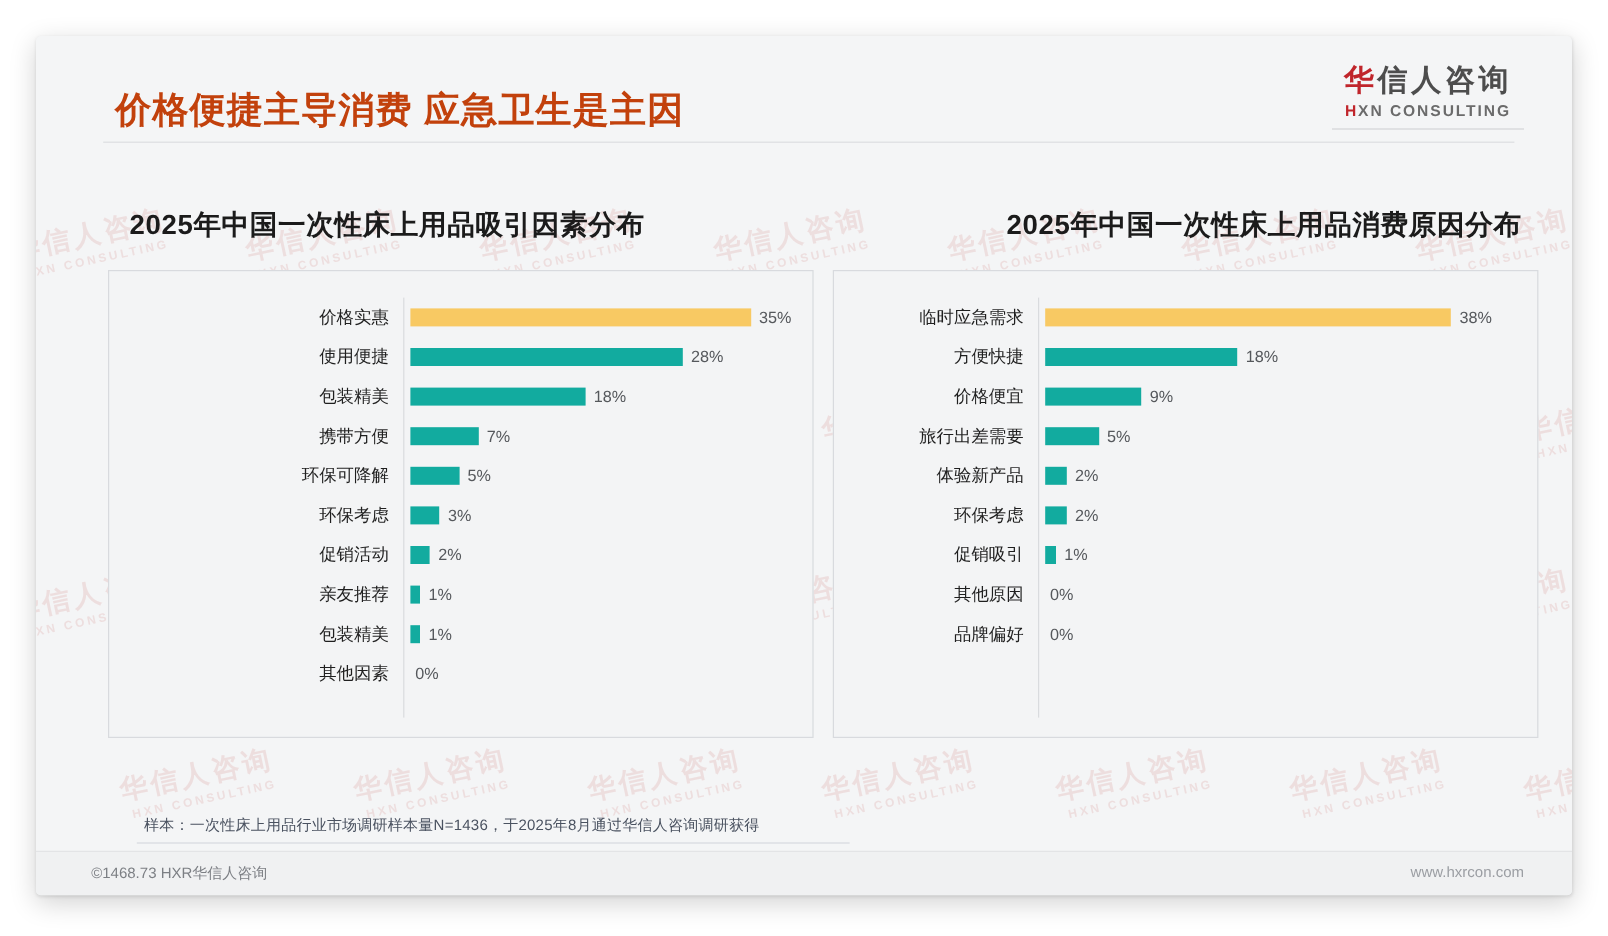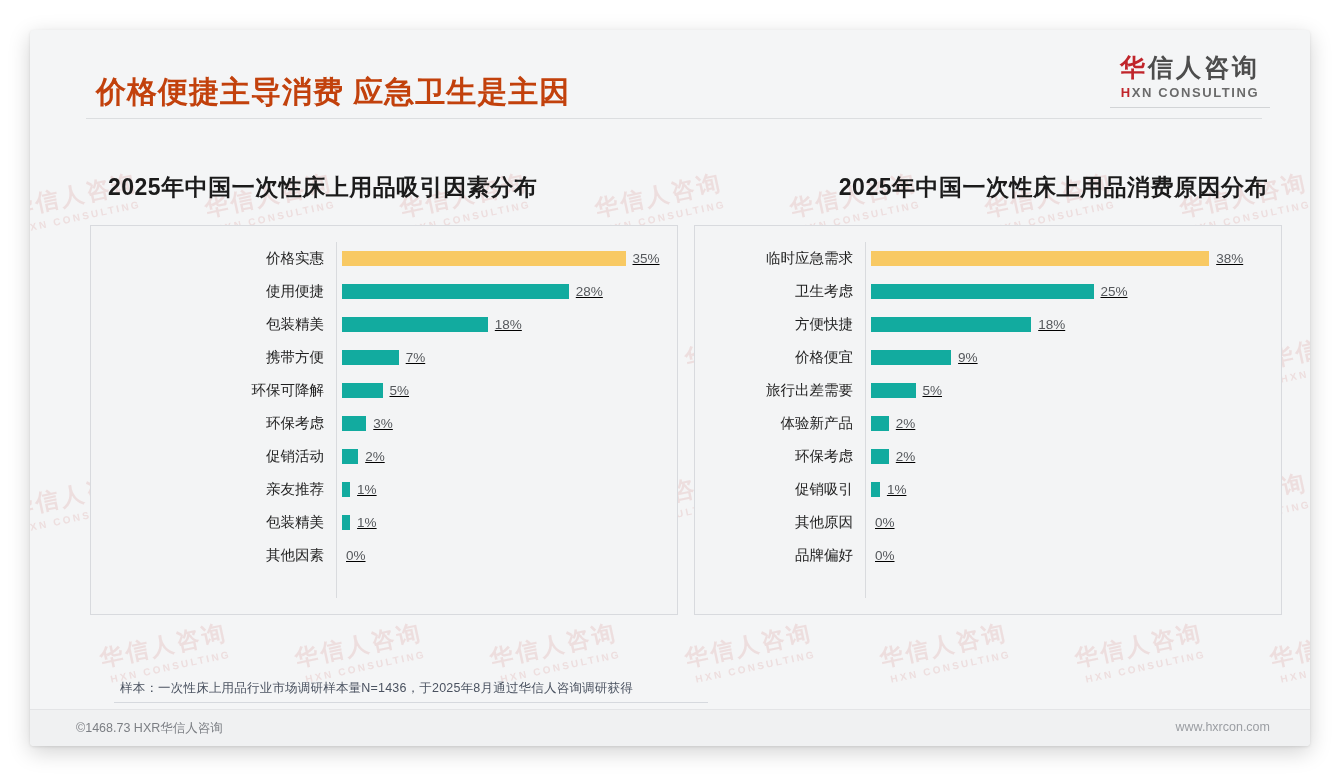--- a/index.html
+++ b/index.html
@@ -144,21 +144,21 @@
   }
   .chart-block.left  .chart-title { text-align: left;  padding-left: 18px; }
   .chart-block.right .chart-title { text-align: right; padding-right: 14px; }
 
   .chart-panel {
     position: relative;
     height: 390px;
     border: 1px solid #d8dade;
     background: #f3f4f5;
     box-sizing: border-box;
-    padding: 16px 10px 16px 10px;
+    padding: 22px 10px 16px 10px;
   }
 
   .bar-rows {
     position: relative;
     height: 100%;
   }
   .axis-line {
     position: absolute;
     top: 0;
     bottom: 0;
@@ -185,21 +185,20 @@
   }
   .chart-block.left  .bar-label { width: 235px; }
   .chart-block.right .bar-label { width: 160px; }
 
   .bar-track {
     flex: 1 1 auto;
     display: flex;
     align-items: center;
     padding-left: 6px;
     min-width: 0;
-    text-decoration: underline;
   }
   .bar-fill {
     height: 15px;
     background: #12ab9f;
     flex: 0 0 auto;
   }
   .bar-fill.accent { background: #f8c963; }
   .bar-value {
     font-size: 13.5px;
     color: #55585c;
@@ -471,27 +470,20 @@
         <div class="bar-rows" id="rows-right">
           <div class="axis-line"></div>
         <div class="bar-row">
               <div class="bar-label">临时应急需求</div>
               <div class="bar-track">
                 <div class="bar-fill accent" style="width: 338.2px;"></div>
                 <div class="bar-value">38%</div>
               </div>
             </div>
             <div class="bar-row">
-              <div class="bar-label">卫生考虑</div>
-              <div class="bar-track">
-                <div class="bar-fill" style="width: 222.5px;"></div>
-                <div class="bar-value">25%</div>
-              </div>
-            </div>
-            <div class="bar-row">
               <div class="bar-label">方便快捷</div>
               <div class="bar-track">
                 <div class="bar-fill" style="width: 160.2px;"></div>
                 <div class="bar-value">18%</div>
               </div>
             </div>
             <div class="bar-row">
               <div class="bar-label">价格便宜</div>
               <div class="bar-track">
                 <div class="bar-fill" style="width: 80.1px;"></div>

